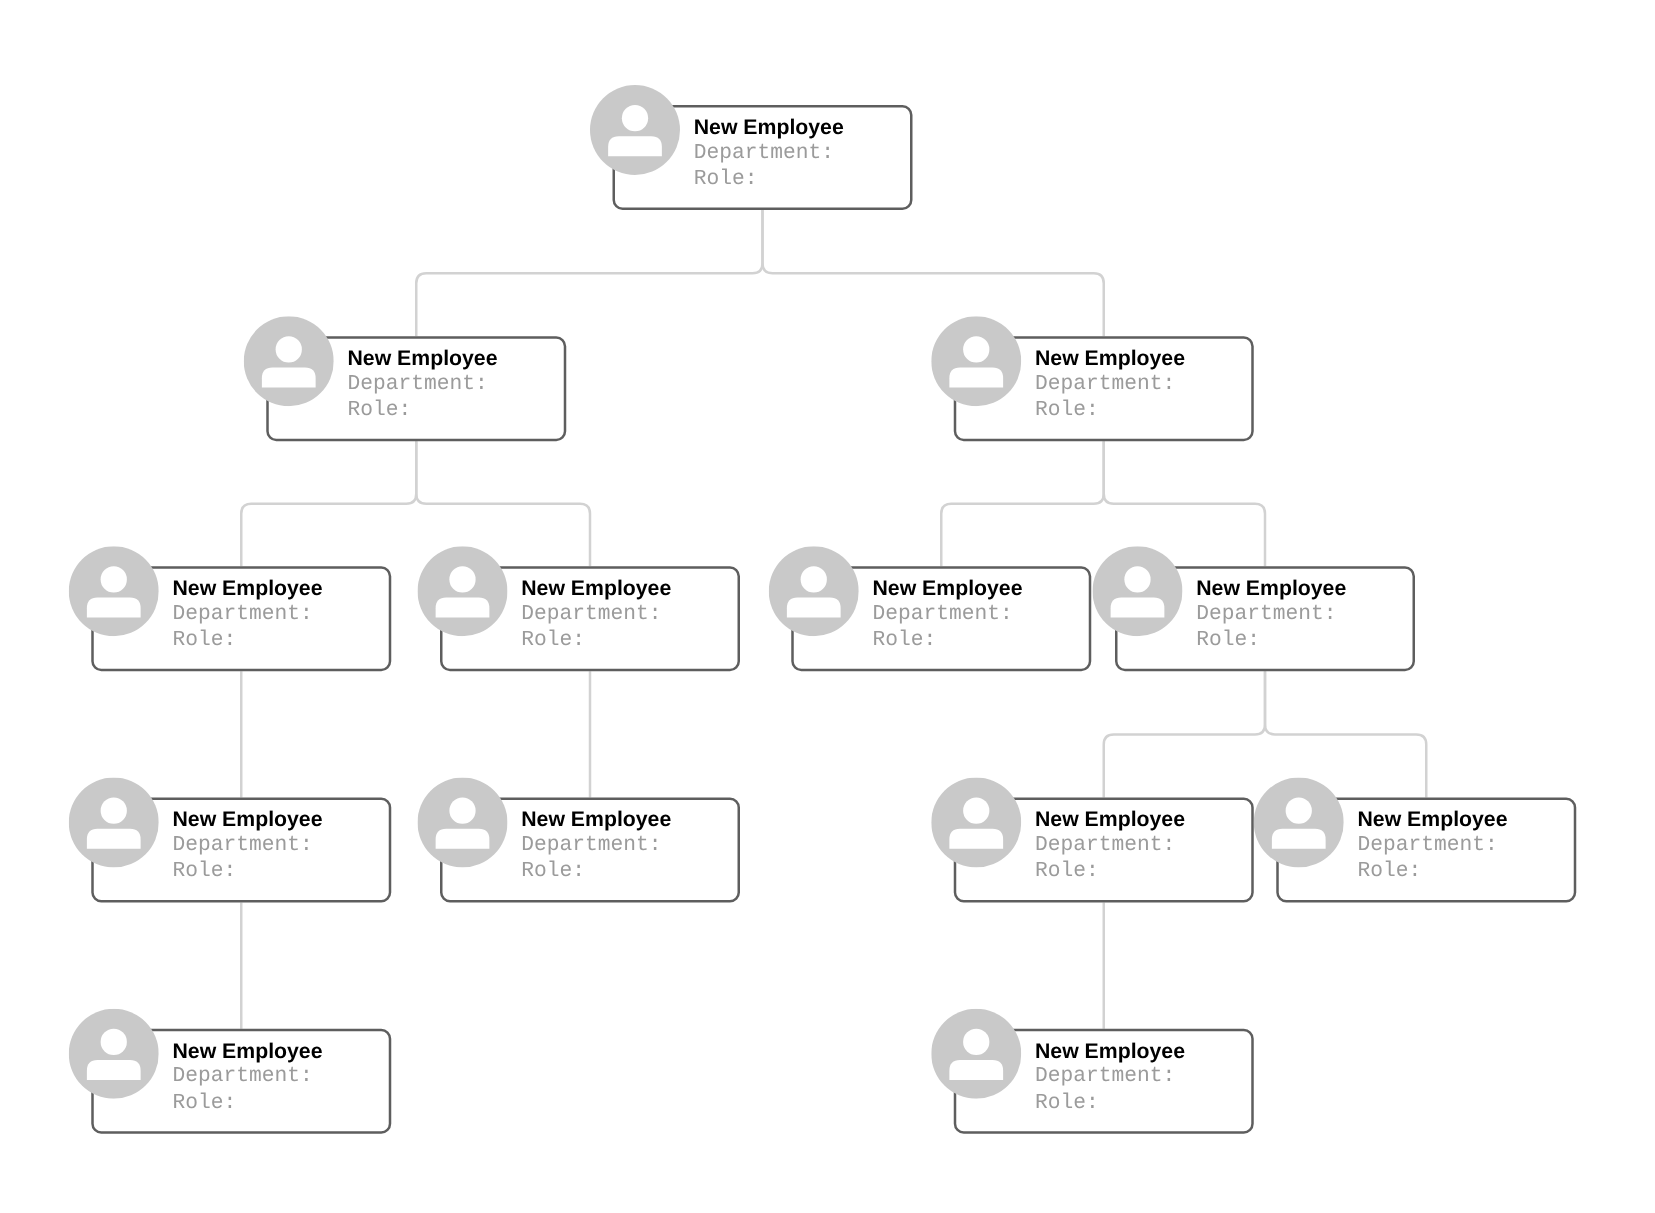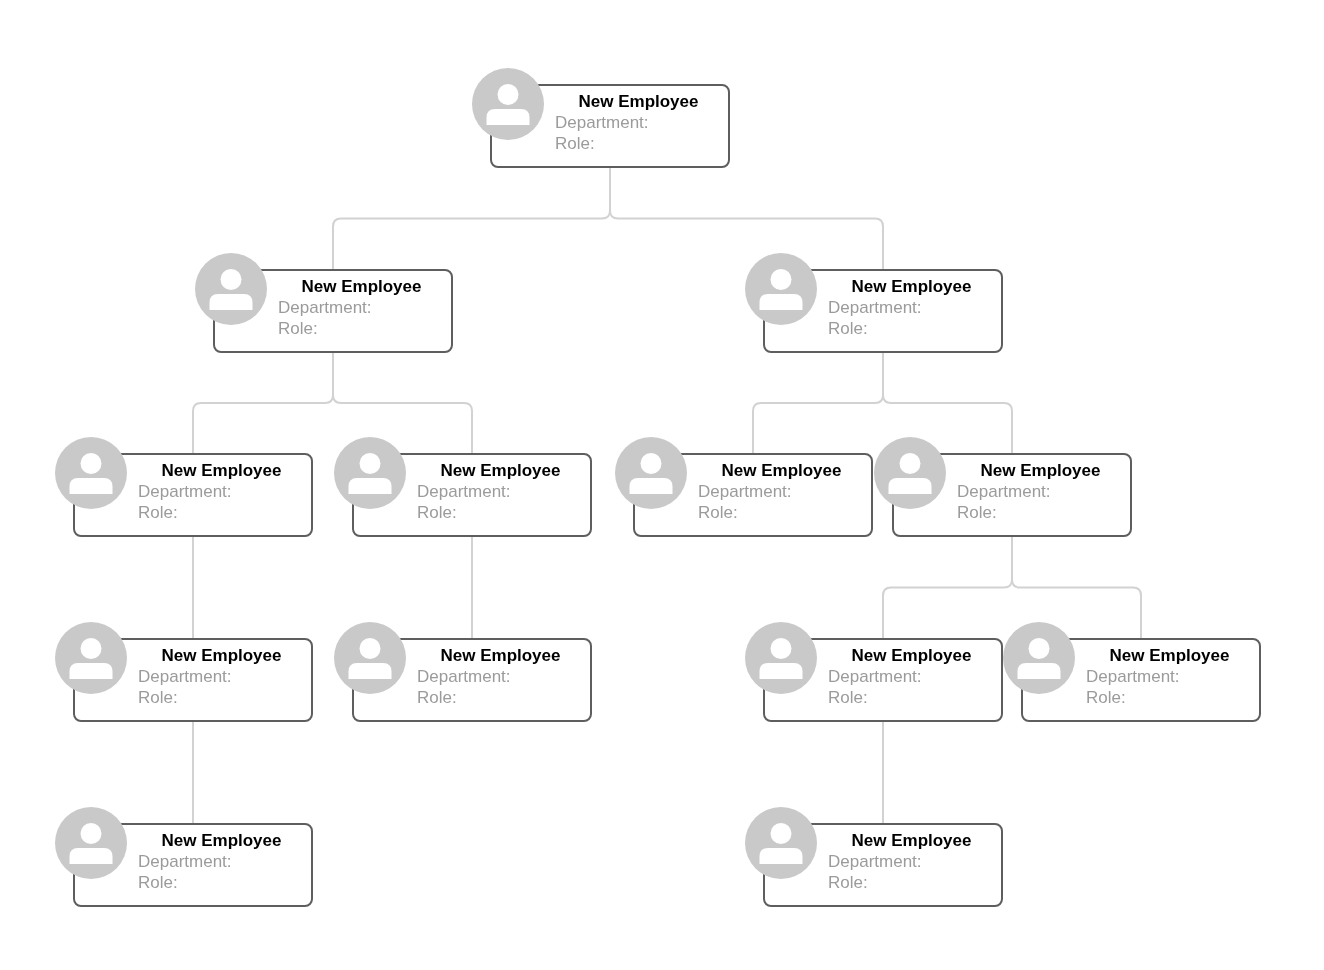--- a/index.html
+++ b/index.html
@@ -16,22 +16,22 @@
   svg.connectors{position:absolute;left:0;top:0;width:1324px;height:970px;z-index:0;}
   .connector-path{stroke:var(--connector);stroke-width:2;fill:none;stroke-linecap:butt;}
   .node{
     position:absolute;width:240px;height:84px;box-sizing:border-box;z-index:1;
     background:var(--node-fill);border:2px solid var(--node-border);border-radius:8px;
   }
   .avatar{position:absolute;left:-20px;top:-18px;width:72px;height:72px;z-index:2;}
   .av-bg{fill:var(--avatar-gray);}
   .av-fg{fill:#ffffff;}
   .node-text{position:absolute;left:63px;top:5px;right:6px;line-height:21px;font-size:17px;white-space:nowrap;}
-  .node-title{font-weight:bold;color:var(--title-text);text-align:center;}
-  .node-dept,.node-role{color:var(--muted-text);}
+  .node-title{font-weight:bold;color:var(--title-text);}
+  .node-dept,.node-role{color:var(--muted-text);font-family:Liberation Mono, monospace;}
 </style>
 </head>
 <body>
 
 <div class="canvas">
   <svg class="connectors" id="connector-layer" viewBox="0 0 1324 970" xmlns="http://www.w3.org/2000/svg">
       <path d="M 610 168 L 610 210.5 Q 610 218.5 602 218.5 L 341 218.5 Q 333 218.5 333 226.5 L 333 269" class="connector-path"></path>
       <path d="M 610 168 L 610 210.5 Q 610 218.5 618 218.5 L 875 218.5 Q 883 218.5 883 226.5 L 883 269" class="connector-path"></path>
       <path d="M 333 353 L 333 395 Q 333 403 325 403 L 201 403 Q 193 403 193 411 L 193 453" class="connector-path"></path>
       <path d="M 333 353 L 333 395 Q 333 403 341 403 L 464 403 Q 472 403 472 411 L 472 453" class="connector-path"></path>

